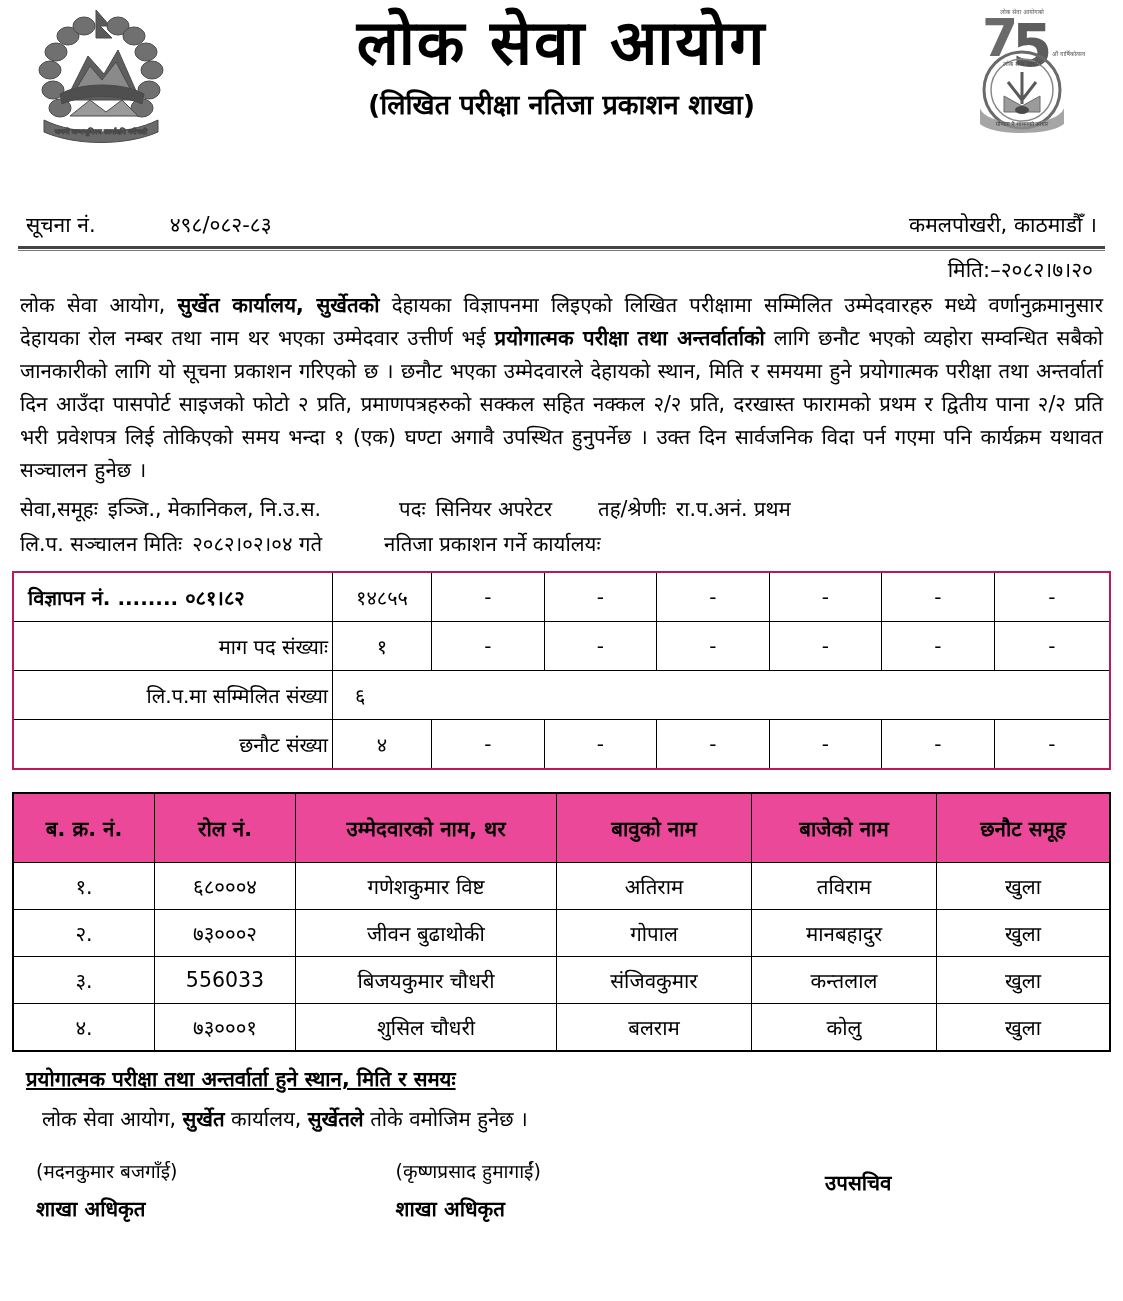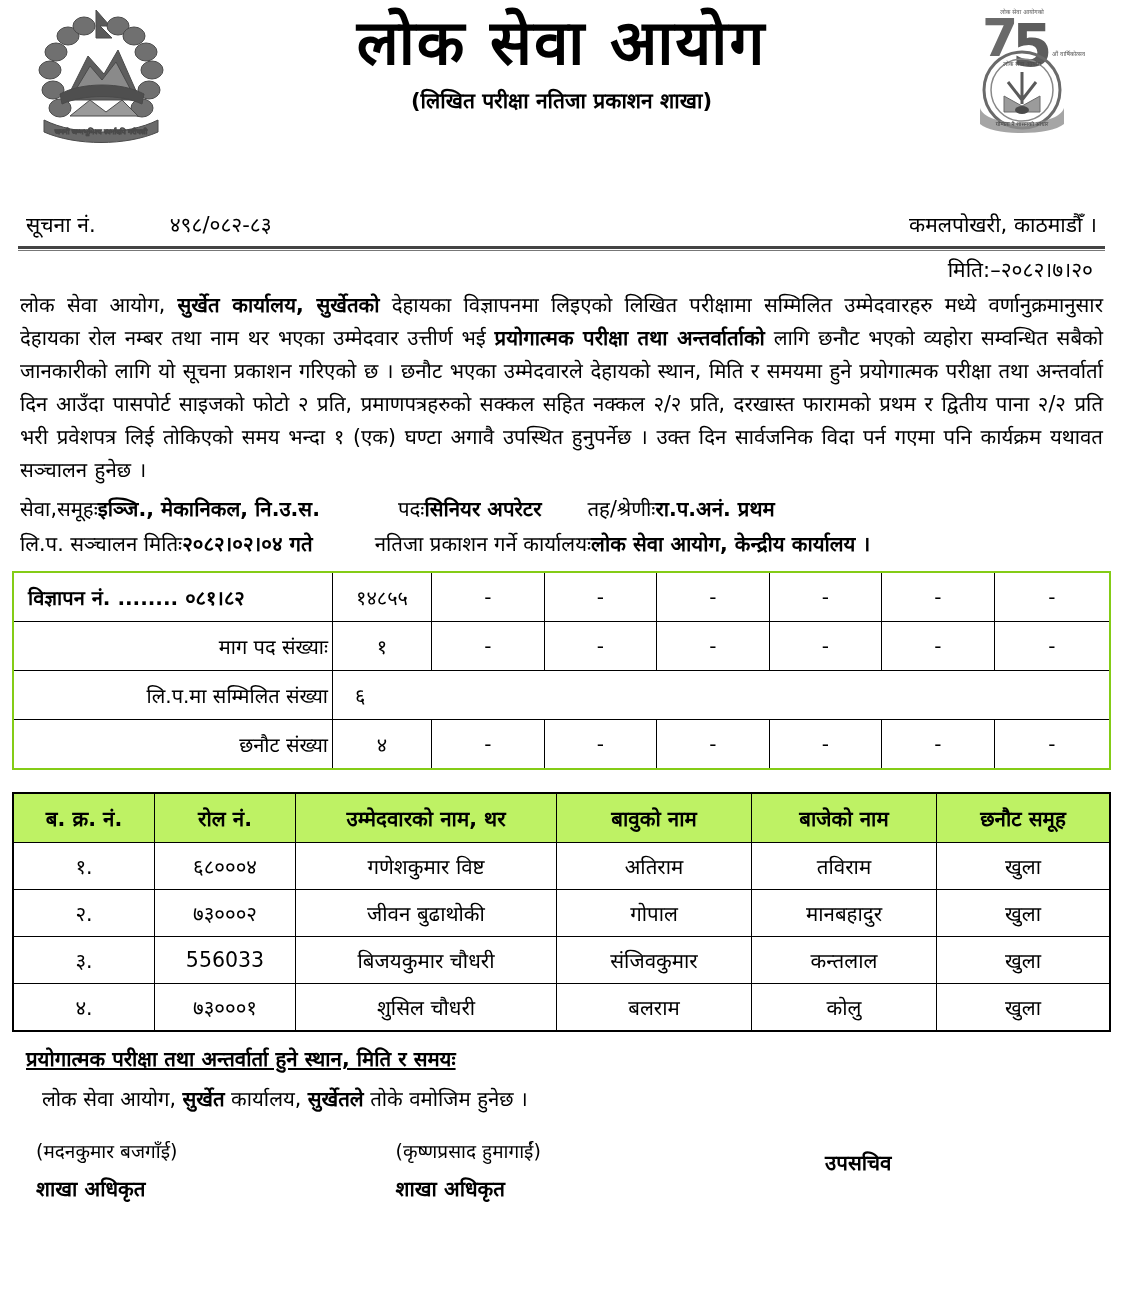--- a/index.html
+++ b/index.html
@@ -49,21 +49,21 @@
   }
   .main-title {
     font-family: "DejaVu Sans", sans-serif;
     font-size: 62px;
     font-weight: bold;
     line-height: 1.12;
     letter-spacing: 2px;
   }
   .sub-title {
     font-family: "DejaVu Sans", sans-serif;
-    font-size: 21px;
+    font-size: 27px;
     font-weight: bold;
     line-height: 1.2;
     margin-top: 12px;
   }
 
   
   .notice-line {
     display: flex;
     align-items: baseline;
     font-family: "DejaVu Sans", sans-serif;
@@ -108,35 +108,35 @@
     font-size: 20.4px;
     padding: 4px 12px 0 12px;
     line-height: 1.62;
   }
   .meta-row {
     display: flex;
     align-items: baseline;
     margin-top: 2px;
   }
   .meta-row .lbl { font-weight: normal; }
-  .meta-row .val { font-weight: bold; }
+  .meta-row .val { font-weight: normal; margin-left: 10px; }
   .gap-a { margin-left: 78px; }
   .gap-b { margin-left: 46px; }
   .gap-c { margin-left: 62px; }
 
   
   table {
     border-collapse: collapse;
     width: 100%;
     font-family: "DejaVu Sans", sans-serif;
   }
   .tbl-ad {
     margin: 10px 4px 0 4px;
     width: calc(100% - 8px);
-    border: 2px solid #84cc16;
+    border: 2px solid #be185d;
   }
   .tbl-ad td {
     border: 1px solid #000;
     font-size: 20px;
     height: 44px;
     text-align: center;
     padding: 2px 4px;
   }
   .tbl-ad td.lead {
     text-align: left;
@@ -154,25 +154,25 @@
   .tbl-ad td.numcol { width: 90px; }
   .tbl-ad td.spancell { text-align: left; padding-left: 22px; }
 
   .tbl-cand {
     margin: 22px 4px 0 4px;
     width: calc(100% - 8px);
     border: 2px solid #000;
   }
   .tbl-cand th {
     border: 1px solid #000;
-    background: #bef264;
+    background: #ec4899;
     font-size: 20.5px;
     font-weight: bold;
     height: 48px;
-    padding: 0 6px;
+    padding: 10px 6px;
     text-align: center;
   }
   .tbl-cand td {
     border: 1px solid #000;
     font-size: 20.5px;
     height: 42px;
     padding: 2px 10px;
   }
   .td-c { text-align: center; }
   .td-l { text-align: center; }
@@ -287,21 +287,20 @@
       <span class="val">इञ्जि., मेकानिकल, नि.उ.स.</span>
       <span class="lbl gap-a">पदः</span>
       <span class="val">सिनियर अपरेटर</span>
       <span class="lbl gap-b">तह/श्रेणीः</span>
       <span class="val">रा.प.अनं. प्रथम</span>
     </div>
     <div class="meta-row">
       <span class="lbl">लि.प. सञ्चालन मितिः</span>
       <span class="val">२०८२।०२।०४ गते</span>
       <span class="lbl gap-c">नतिजा प्रकाशन गर्ने कार्यालयः</span>
-      <span class="val">लोक सेवा आयोग, केन्द्रीय कार्यालय ।</span>
     </div>
   </div>
 
   <table class="tbl-ad">
     <tbody>
       <tr>
         <td class="lead">विज्ञापन नं. ........ ०८१।८२</td>
         <td class="numcol">१४८५५</td>
         <td>-</td>
         <td>-</td>

